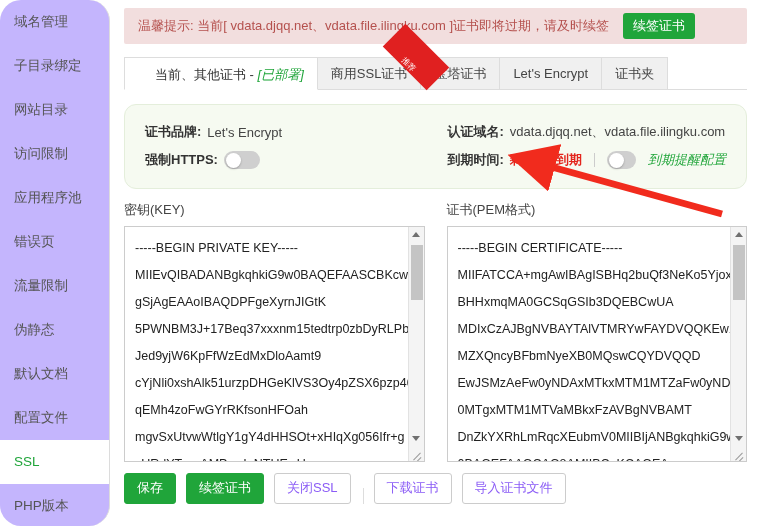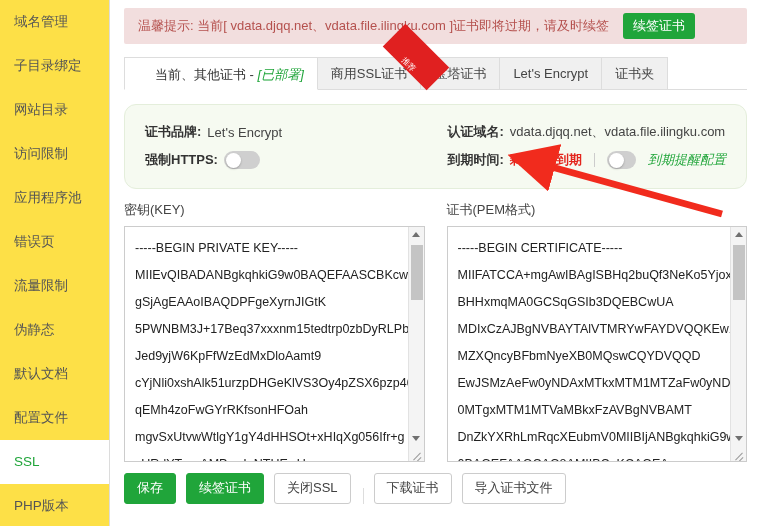--- a/index.html
+++ b/index.html
@@ -8,24 +8,25 @@
     background:#ffffff;
     font-family:"Liberation Sans","DejaVu Sans",sans-serif;
     font-size:13px;color:#333;
     -webkit-font-smoothing:antialiased;
   }
   .app{position:relative;width:761px;height:526px;display:flex;}
 
   
   .sidebar{
     width:110px;min-width:110px;height:526px;
-    background:#fde047;
+    background:#c4b5fd;
     border-right:1px solid #dcdcdc;
     box-sizing:border-box;
     overflow:hidden;
+    border-radius:21px;
   }
   .side-item{
     height:44px;line-height:44px;
     padding-left:14px;
     font-size:13.5px;color:#555;
     box-sizing:border-box;
     cursor:pointer;
     white-space:nowrap;
   }
   .side-item.active{
@@ -239,21 +240,21 @@
   .btn{
     font-family:inherit;font-size:13px;
     padding:6px 12px;
     border-radius:3px;
     cursor:pointer;
     line-height:1.3;
     margin-right:10px;
     white-space:nowrap;
   }
   .btn.green{background:#20a53a;color:#fff;border:1px solid #20a53a;}
-  .btn.plain{background:#fff;color:#404040;border:1px solid #ccc;}
+  .btn.plain{background:#fff;color:#8b5cf6;border:1px solid #ccc;}
   .btn-sep{
     width:1px;height:16px;background:#ddd;
     margin:0 10px 0 2px;
   }
 
   
   .anno{
     position:absolute;
     left:0;top:0;width:761px;height:526px;
     pointer-events:none;

